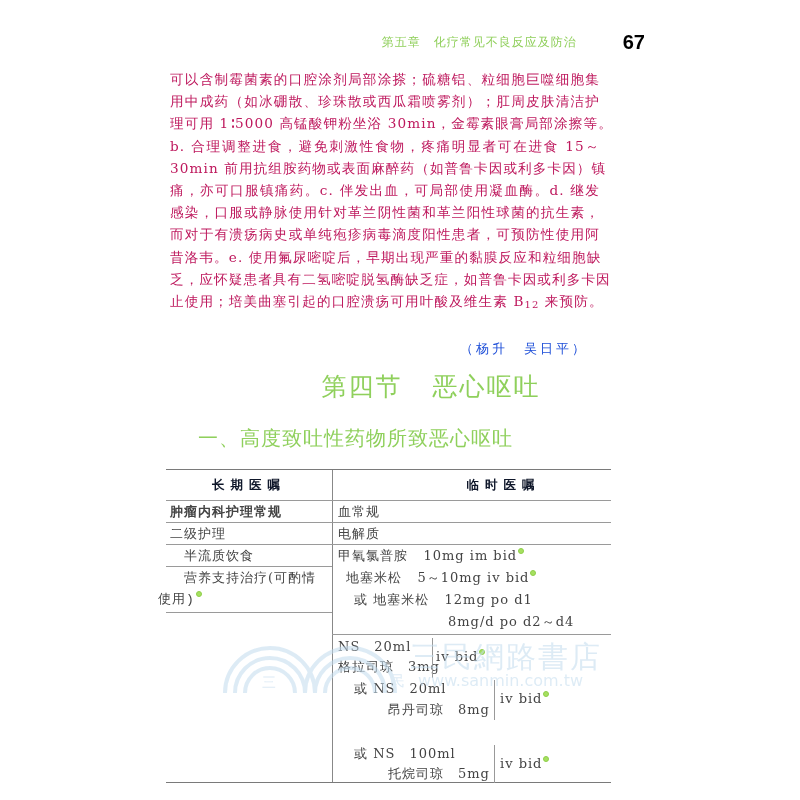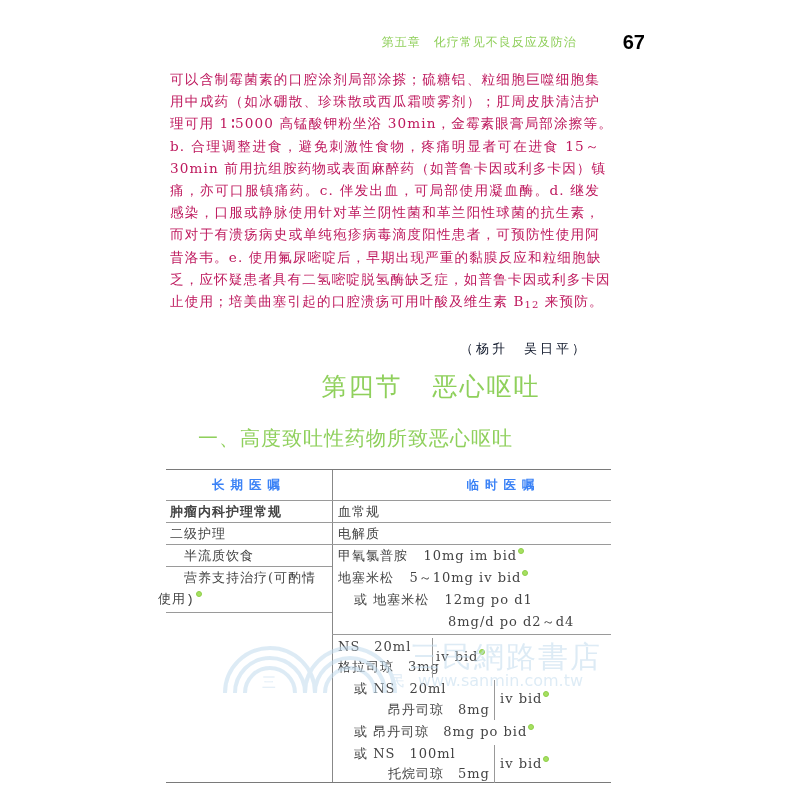--- a/index.html
+++ b/index.html
@@ -21,21 +21,21 @@
     }
 
     .body-text {
       position: absolute; top: 68px; left: 170px; width: 430px;
       font-size: 13.6px; line-height: 22.2px; color: #be185d;
     }
     .body-text p { text-align: justify; text-align-last: justify; white-space: nowrap; overflow: visible; letter-spacing: 1.1px; }
     .body-text p.last { text-align-last: left; }
     .body-text .sub { font-size: 10px; vertical-align: -2px; }
     .attribution {
-      position: absolute; top: 340px; left: 460px; font-size: 13px; color: #0f172a; letter-spacing: 3px;
+      position: absolute; top: 340px; left: 460px; font-size: 13px; color: #1d4ed8; letter-spacing: 3px;
     }
 
     .section-title {
       position: absolute; top: 370px; left: 0; width: 800px; text-align: center;
       font-size: 25px; color: #8fd05c; letter-spacing: 2px;
       font-family: "DejaVu Serif", "Liberation Serif", serif;
       margin-left: 31px;
     }
     .section-title .gap { display: inline-block; width: 30px; }
     .subsection-title {
@@ -44,21 +44,21 @@
       font-size: 20px; color: #8fd05c; letter-spacing: 1px;
     }
 
     .orders-table {
       position: absolute; top: 469px; left: 166px; width: 445px; height: 314px;
       border-top: 1.6px solid #7a7a7a; border-bottom: 1.6px solid #7a7a7a;
       font-size: 13px; color: #444;
     }
     .col-divider { position: absolute; top: 0; left: 166px; width: 1px; height: 100%; background: #888; }
     .th { position: absolute; top: 0; height: 30px; display: flex; align-items: center; justify-content: center;
-      font-family: "DejaVu Sans", "Liberation Sans", sans-serif; font-size: 12.5px; font-weight: bold; letter-spacing: 6px; color: #3b82f6; }
+      font-family: "DejaVu Sans", "Liberation Sans", sans-serif; font-size: 12.5px; font-weight: bold; letter-spacing: 6px; color: #0f172a; }
     .th.left { left: 0; width: 166px; }
     .th.right { left: 166px; width: 279px; margin-left: 32px; }
     .hline { position: absolute; height: 1px; background: #9a9a9a; }
 
     .cell { position: absolute; white-space: nowrap; line-height: 22px; letter-spacing: 1px; }
     .badge {
       display: inline-block; width: 6px; height: 6px; border-radius: 50%;
       background: #a6e060; border: 1px solid #8fcf4a; vertical-align: 6px; margin-left: 1px;
     }
     .brace-line { position: absolute; width: 1px; background: #999; }
@@ -122,35 +122,34 @@
 
   <div class="cell" style="left:4px;top:31px;font-weight:bold;">肿瘤内科护理常规</div>
   <div class="cell" style="left:4px;top:53px;">二级护理</div>
   <div class="cell" style="left:18px;top:75px;">半流质饮食</div>
   <div class="cell" style="left:18px;top:97px;">营养支持治疗(可酌情</div>
   <div class="cell" style="left:-8px;top:119px;font-family:Liberation Mono, monospace;"><span>使用)</span><span class="badge"></span></div>
 
   <div class="cell" style="left:172px;top:31px;">血常规</div>
   <div class="cell" style="left:172px;top:53px;">电解质</div>
   <div class="cell" style="left:172px;top:75px;"><span>甲氧氯普胺</span>&nbsp;&nbsp;&nbsp;<span>10mg im bid</span><span class="badge"></span></div>
-  <div class="cell" style="left:172px;top:97px;text-align:center;"><span>地塞米松</span>&nbsp;&nbsp;&nbsp;<span>5～10mg iv bid</span><span class="badge"></span></div>
+  <div class="cell" style="left:180px;top:97px;text-align:center;"><span>地塞米松</span>&nbsp;&nbsp;&nbsp;<span>5～10mg iv bid</span><span class="badge"></span></div>
   <div class="cell" style="left:188px;top:119px;"><span>或 地塞米松</span>&nbsp;&nbsp;&nbsp;<span>12mg po d1</span></div>
   <div class="cell" style="left:282px;top:141px;">8mg/d po d2～d4</div>
 
   <div class="cell" style="left:172px;top:166px;">NS　20ml</div>
   <div class="cell" style="left:172px;top:186px;">格拉司琼　3mg</div>
   <div class="brace-line" style="left:266px;top:168px;height:40px;"></div>
   <div class="cell" style="left:270px;top:176px;"><span>iv bid</span><span class="badge"></span></div>
 
   <div class="cell" style="left:188px;top:208px;">或 NS　20ml</div>
   <div class="cell" style="left:222px;top:229px;">昂丹司琼　8mg</div>
   <div class="brace-line" style="left:328px;top:210px;height:40px;"></div>
   <div class="cell" style="left:334px;top:218px;"><span>iv bid</span><span class="badge"></span></div>
 
-  <div class="cell" style="left:188px;top:251px;"><span>或 昂丹司琼　8mg po bid</span><span class="badge"></span></div>
 
   <div class="cell" style="left:188px;top:273px;">或 NS　100ml</div>
   <div class="cell" style="left:222px;top:293px;">托烷司琼　5mg</div>
   <div class="brace-line" style="left:328px;top:275px;height:38px;"></div>
   <div class="cell" style="left:334px;top:283px;"><span>iv bid</span><span class="badge"></span></div>
 </div>
 
 <div class="watermark">
   <svg class="wm-arcs" width="190" height="60" viewBox="0 0 190 60">
     <g fill="none" stroke="#c3dcee" stroke-width="4">

